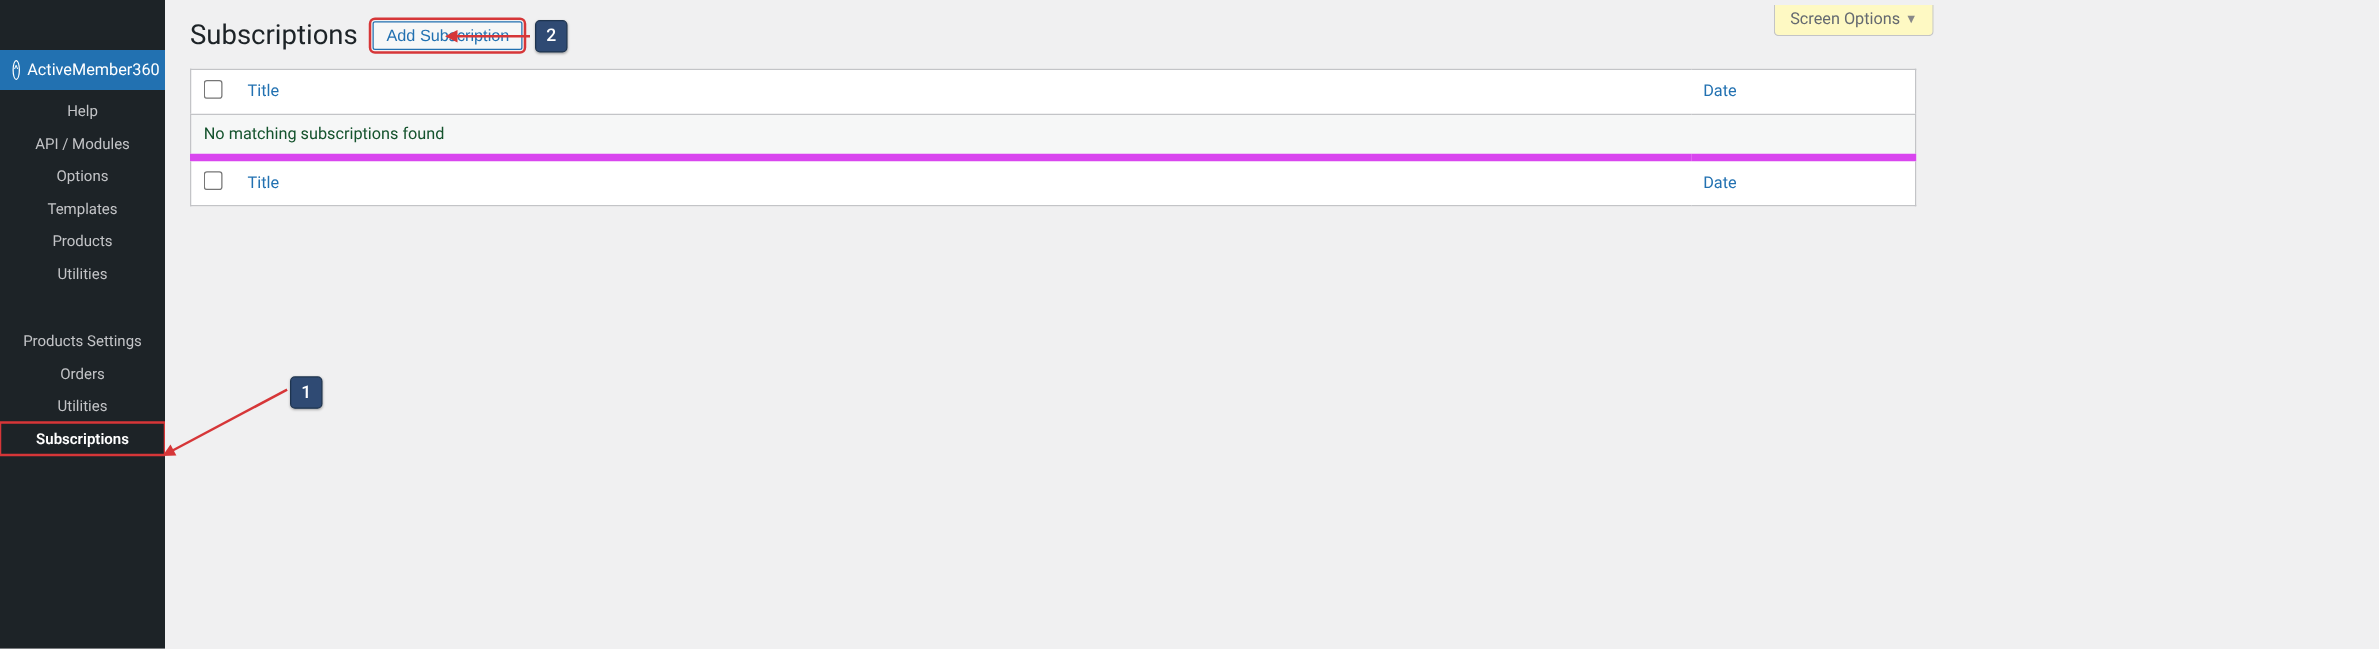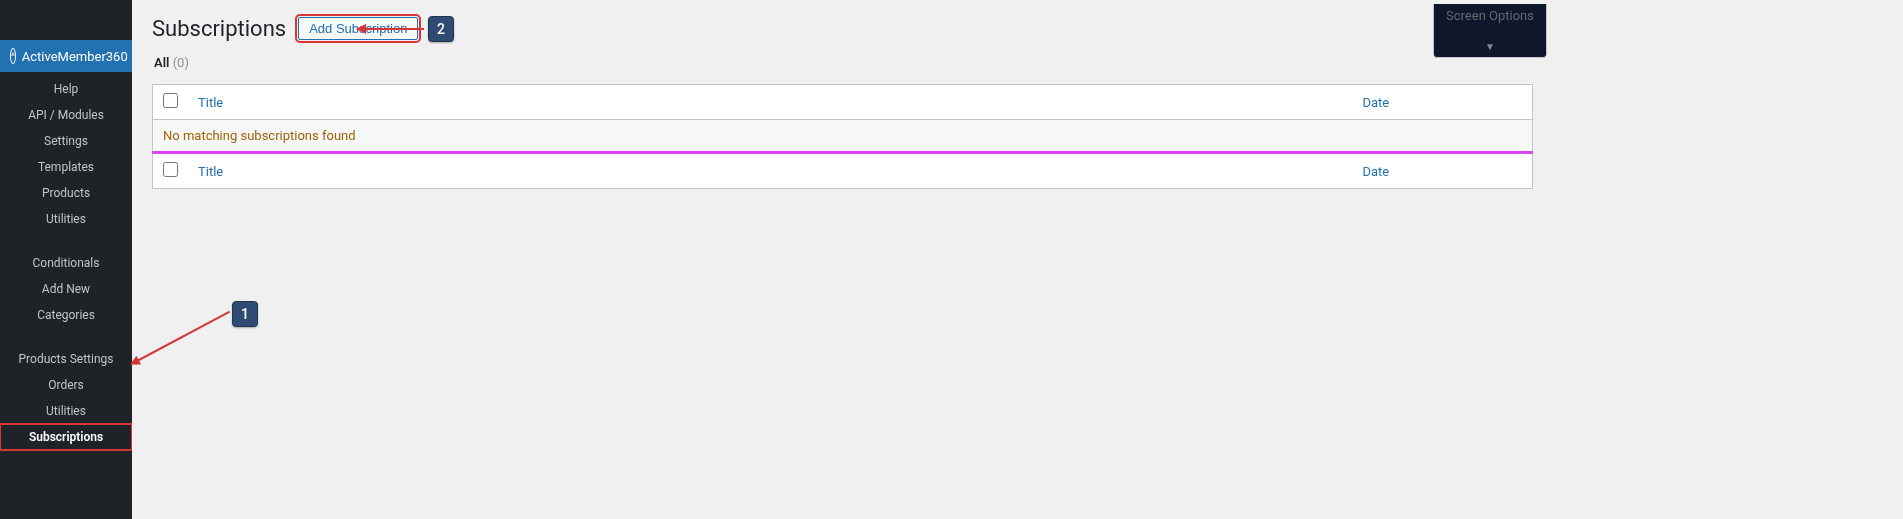--- a/index.html
+++ b/index.html
@@ -71,29 +71,29 @@
   
   .main {
     flex:1;
     position:relative;
     background:#f0f0f1;
     padding: 0 20px 20px 20px;
   }
   .screen-options {
     position:absolute;
     top:4px; right:6px;
-    background:#0f172a;
+    background:#fef9c3;
     border:1px solid #c3c4c7;
     border-top:0;
     border-radius:0 0 4px 4px;
     padding:4px 12px 5px 12px;
     color:#646970;
     font-size:13px;
     cursor:pointer;
-    display:flex; align-items:center; gap:18px;flex-direction:column;
+    display:flex; align-items:center; gap:4px;
   }
   .screen-options .tri { font-size:10px; color:#888; }
 
   .page-header {
     display:flex; align-items:center; gap:12px;
     padding-top:16px; padding-bottom:14px;
   }
   .page-title {
     font-size:22px; font-weight:400; color:#1d2327;
   }
@@ -131,22 +131,22 @@
   .list-table thead th, .list-table tfoot th {
     color:#2271b1;
     border-bottom:1px solid #c3c4c7;
   }
   .list-table tfoot th { border-top:1px solid #c3c4c7; border-bottom:0;}
   .list-table .cb { width:30px; }
   .list-table .cb input { width:15px; height:15px; }
   .list-table .date-col { width:180px;margin-top:12px; }
   .list-table tbody td {
     background:#f6f7f7;
-    color:#a16207;
-    border-bottom:3px solid #d946ef;
+    color:#14532d;
+    border-bottom:6px solid #d946ef;
   }
 
   
   .ann-badge {
     position:absolute;
     width:26px; height:26px;
     background:#2f4a73;
     color:#fff;
     border-radius:4px;
     display:flex; align-items:center; justify-content:center;
@@ -179,31 +179,26 @@
 
     <div class="sidebar-current">
       <span class="circle">^</span>
       <span>ActiveMember360</span>
     </div>
 
     <div class="submenu">
       <div class="group">
         <a>Help</a>
         <a>API / Modules</a>
-        <a>Settings</a>
+        <a>Options</a>
         <a>Templates</a>
         <a>Products</a>
         <a>Utilities</a>
       </div>
       <div class="sep"></div>
-      <div class="group">
-        <a>Conditionals</a>
-        <a>Add New</a>
-        <a>Categories</a>
-      </div>
       <div class="sep"></div>
       <div class="group">
         <a>Products Settings</a>
         <a>Orders</a>
         <a>Utilities</a>
         <a class="active red-box">Subscriptions</a>
       </div>
     </div>
   </nav>
 
@@ -212,24 +207,20 @@
     <div class="screen-options">
       <span>Screen Options</span>
       <span class="tri">▼</span>
     </div>
 
     <div class="page-header">
       <h1 class="page-title">Subscriptions</h1>
       <button class="add-btn red-box">Add Subscription</button>
     </div>
 
-    <div class="subsubsub">
-      <b>All</b>
-      <span style="color:#8c8f94;">(0)</span>
-    </div>
 
     <table class="list-table">
       <thead>
         <tr>
           <th class="cb">
             <input type="checkbox" style="">
           </th>
           <th>Title</th>
           <th class="date-col">Date</th>
         </tr>

